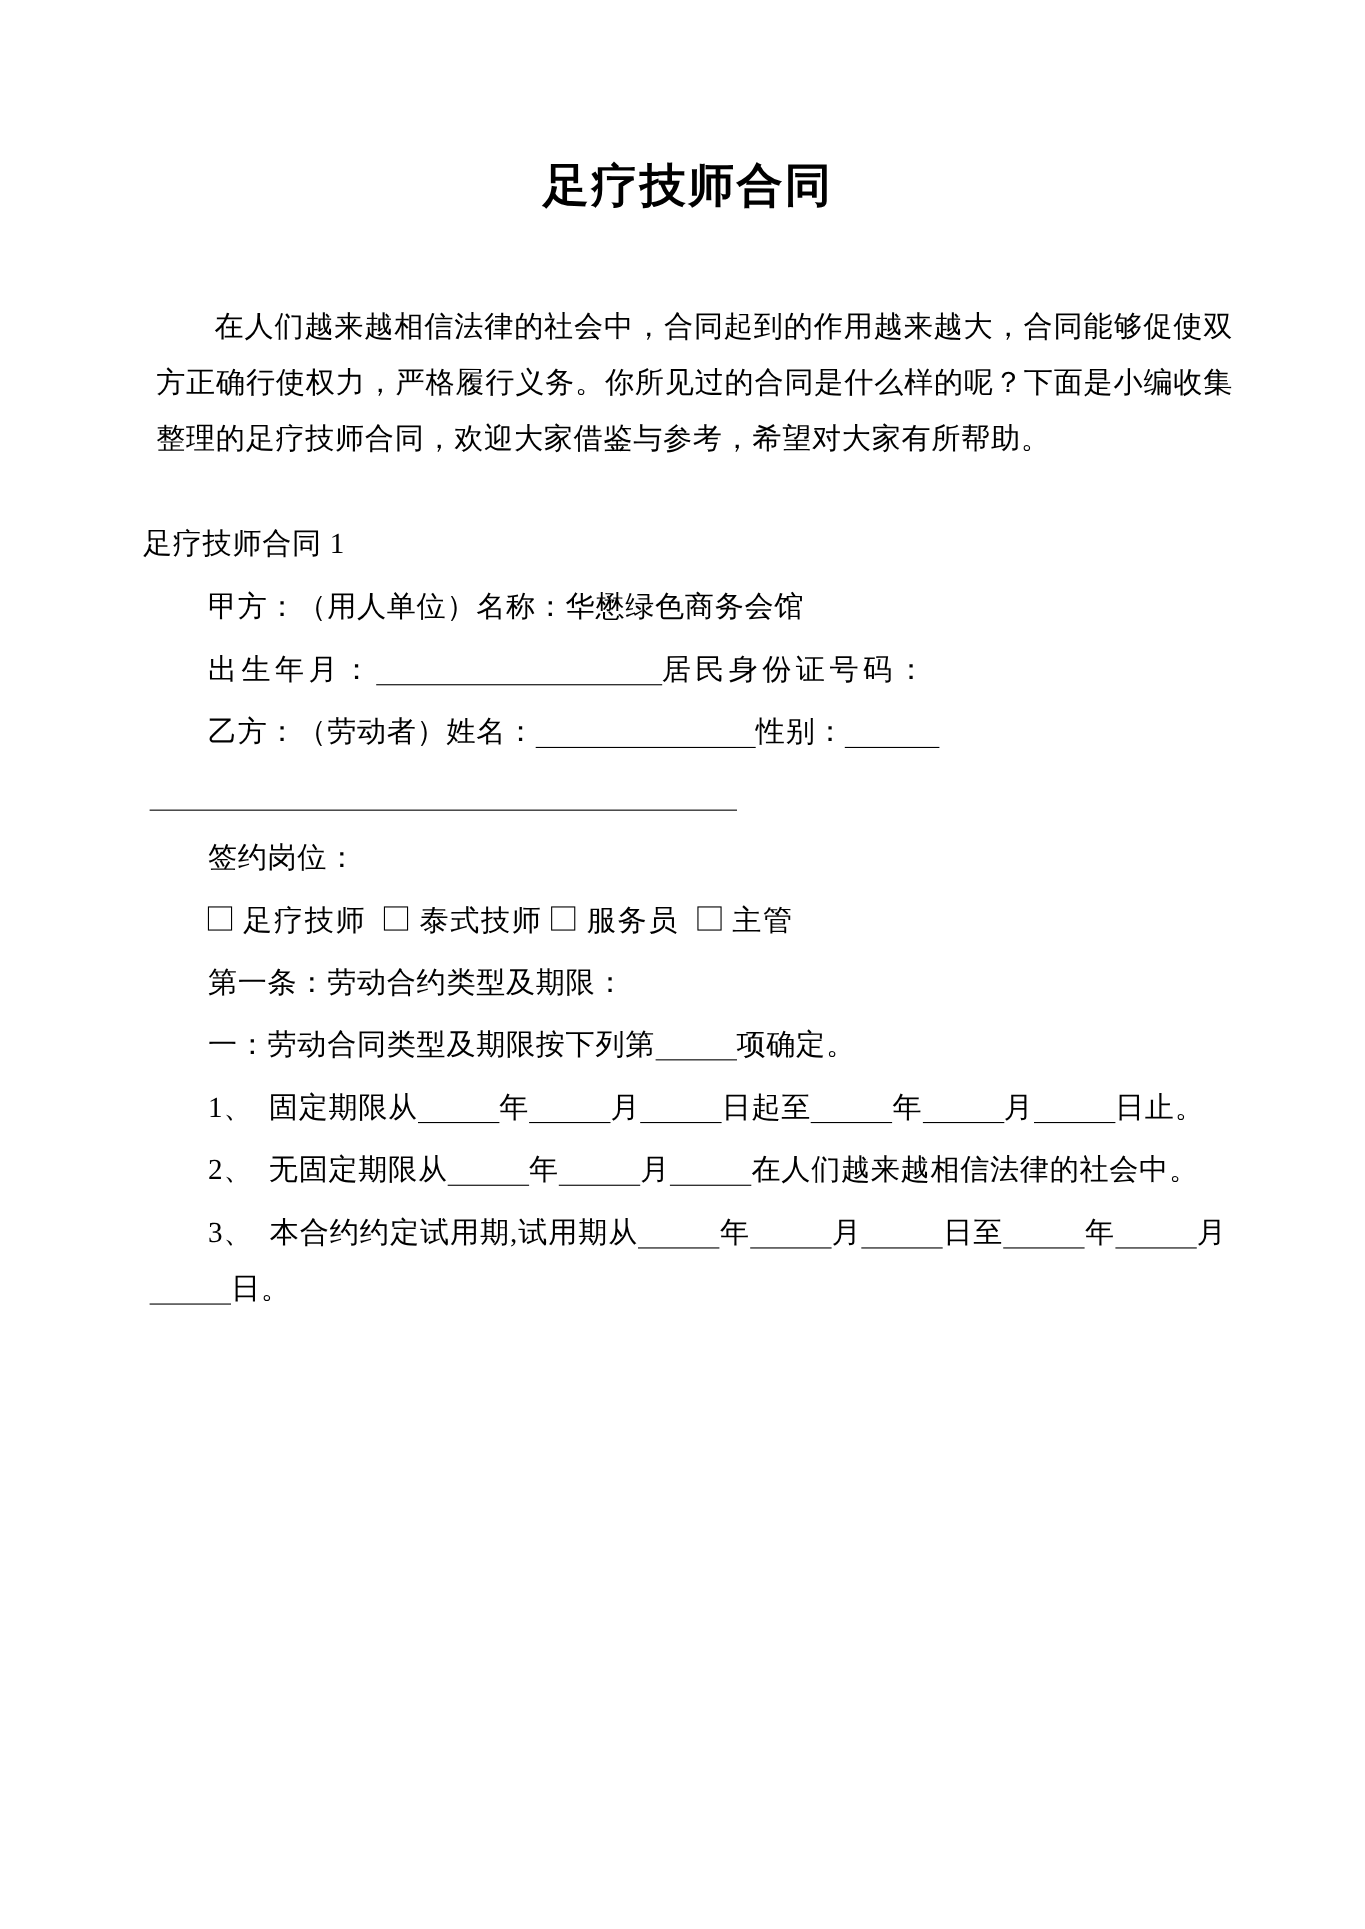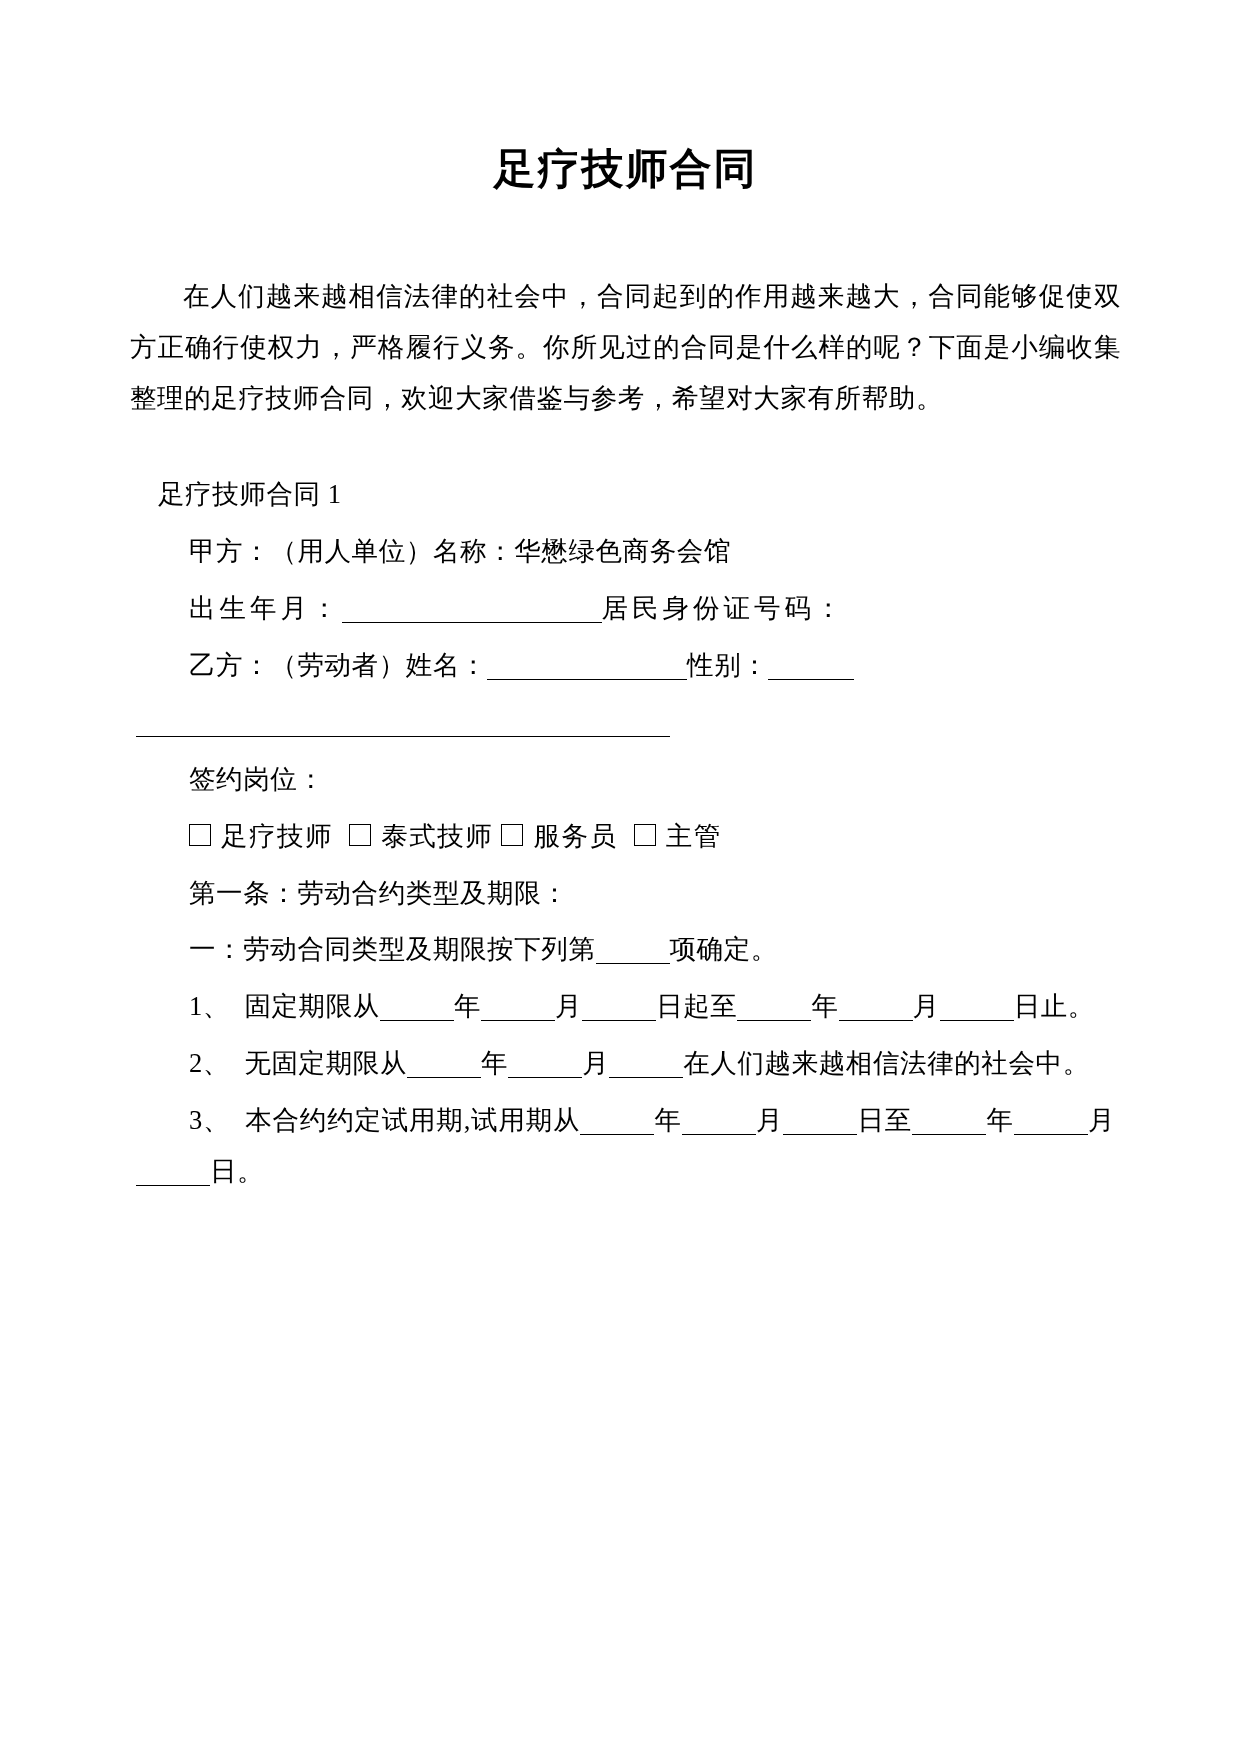--- a/index.html
+++ b/index.html
@@ -30,31 +30,31 @@
     margin: 20px 0 0 0;
     line-height: 1.4;
   }
   .intro {
     margin-top: 72px;
     font-size: 26.5px;
     line-height: 1.92;
     text-align: justify;
     text-justify: inter-ideograph;
     letter-spacing: 0.6px;
+    margin-left: 12px;
   }
   .intro p {
     margin: 0;
     text-indent: 2em;
   }
   .section-head {
     margin-top: 46px;
     font-size: 26.5px;
     line-height: 1.92;
     letter-spacing: 0.6px;
-    margin-left: 28px;
   }
   .body-block {
     font-size: 26.5px;
     line-height: 1.92;
     letter-spacing: 0.6px;
     text-align: justify;
     text-justify: inter-ideograph;
   }
   .body-block p {
     margin: 6px;

